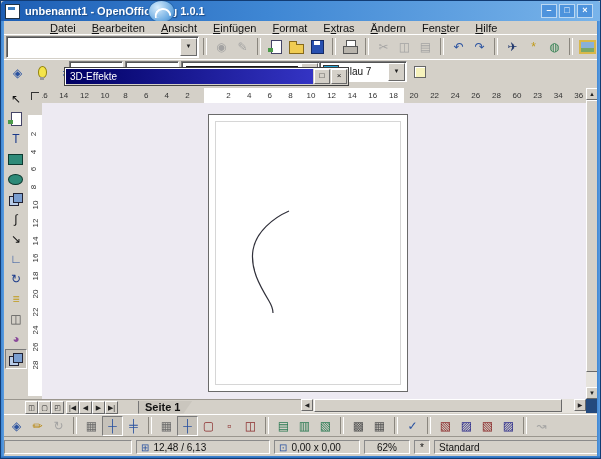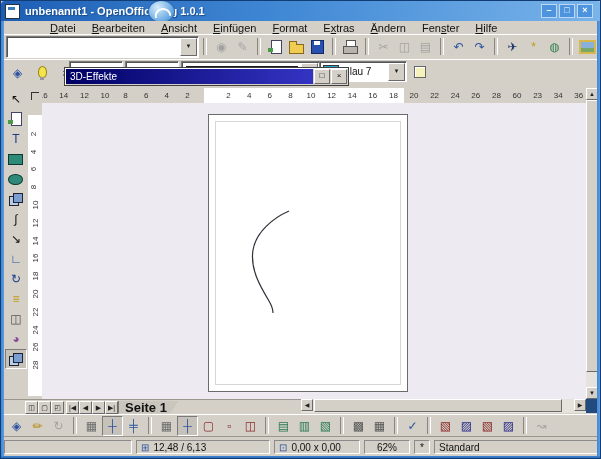--- a/index.html
+++ b/index.html
@@ -66,21 +66,21 @@
   
   .vscroll{left:585px;top:87px;width:12px;height:311px;background:#e6e3dd;}
   .sbtn{position:absolute;width:12px;height:12px;background:#d4d0c8;border:1px solid;border-color:#fff #6a6a6a #6a6a6a #fff;font-size:6px;line-height:11px;text-align:center;color:#222;box-sizing:border-box;}
   .vthumb{position:absolute;left:0;top:12px;width:12px;height:272px;background:#d4d0c8;border:1px solid;border-color:#fff #6a6a6a #6a6a6a #fff;box-sizing:border-box;}
   .hscroll{left:300px;top:398px;width:285px;height:14px;background:#e6e3dd;}
   .hthumb{position:absolute;left:13px;top:0;width:248px;height:13px;background:#d4d0c8;border:1px solid;border-color:#fff #6a6a6a #6a6a6a #fff;box-sizing:border-box;}
   .sizer{left:585px;top:398px;width:14px;height:14px;background:#234a7e;}
   
   .tabrow{left:3px;top:398px;width:297px;height:14px;background:#d4d0c8;display:flex;align-items:center;border-top:1px solid #9a968e;}
   .tbtn{width:13px;height:13px;background:#d4d0c8;border:1px solid;border-color:#fff #6a6a6a #6a6a6a #fff;font-size:7px;line-height:12px;text-align:center;color:#222;flex:none;box-sizing:border-box;}
-  .pagetab{height:13px;margin-left:0;padding:0 12px 0 6px;background:#cac6be;clip-path:polygon(0 0,100% 0,calc(100% - 9px) 100%,0 100%);font-size:13px;font-weight:bold;line-height:13px;color:#111;border-left:1px solid #777;}
+  .pagetab{height:13px;margin-left:20px;padding:0 12px 0 6px;background:#cac6be;clip-path:polygon(0 0,100% 0,calc(100% - 9px) 100%,0 100%);font-size:11px;font-weight:bold;line-height:13px;color:#111;border-left:1px solid #777;}
   
   .optbar{left:3px;top:413px;width:594px;height:23px;border-top:1px solid #fff;border-bottom:1px solid #9a968e;display:flex;align-items:center;padding-left:2px;box-sizing:border-box;}
   
   .statusbar{left:3px;top:437px;width:594px;height:18px;display:flex;align-items:center;gap:4px;font-size:10px;color:#111;}
   .sfield{height:14px;background:#d4d0c8;border:1px solid;border-color:#8a8a8a #fff #fff #8a8a8a;display:flex;align-items:center;padding:0 4px;box-sizing:border-box;white-space:nowrap;}
   .sficon{color:#2a52a0;font-size:10px;margin-right:4px;}
   
   .edge{background:linear-gradient(90deg,#3f87d4,#5c9de0);}
   .edge.bottom{background:linear-gradient(180deg,#3f87d4,#2a6ab8);}
   .lefttools{left:3px;top:88px;width:24px;display:flex;flex-direction:column;align-items:center;}

